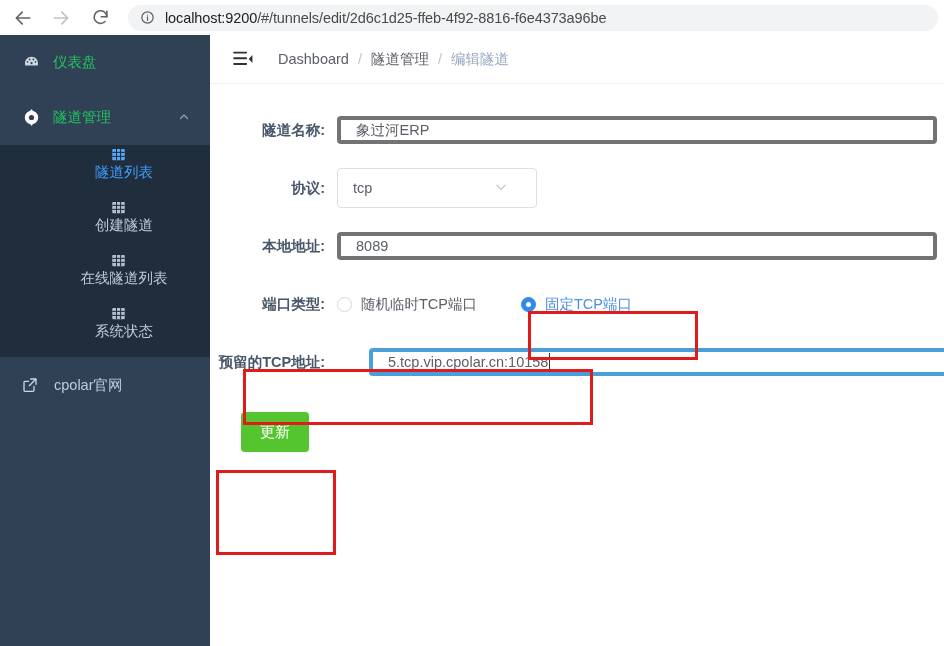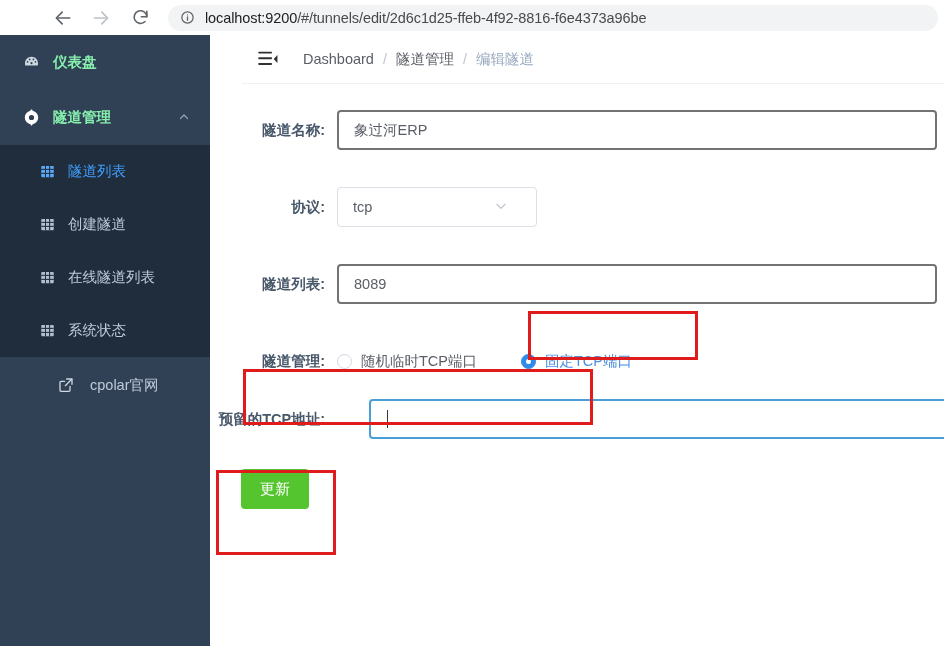--- a/index.html
+++ b/index.html
@@ -13,21 +13,20 @@
   }
 
   
   .browser-bar {
     position: absolute;
     left: 0; top: 0;
     width: 944px; height: 35px;
     background: #ffffff;
     display: flex;
     align-items: center;
-    padding-left: 40px;
   }
   .nav-btn {
     width: 30px; height: 30px;
     display: flex; align-items: center; justify-content: center;
     flex: 0 0 auto;
   }
   .nav-btn svg { display: block; }
   .nav-back  { margin-left: 8px; }
   .nav-fwd   { margin-left: 8px; }
   .nav-reload{ margin-left: 9px; }
@@ -85,107 +84,106 @@
     flex: 0 0 auto;
     display: flex; align-items: center; justify-content: center;
     margin-right: 11px;
   }
   .menu-item .mi-label { white-space: nowrap; }
   .menu-item .mi-arrow {
     position: absolute;
     right: 20px; top: 50%;
     transform: translateY(-50%);
   }
-  .menu-item.top { color: #86efac; font-weight: bold; }
+  .menu-item.top { color: #22c55e; }
 
   .submenu { background: #1f2d3d; }
   .submenu .sub-item {
     height: 53px;
     display: flex;
     align-items: center;
     padding-left: 38px;
     color: #bfcbd9;
     font-size: 14.5px;
     cursor: pointer;
+    flex-direction: column;
   }
   .submenu .sub-item.active { color: #409eff; }
   .submenu .sub-item .si-icon {
     width: 18px; height: 18px;
     flex: 0 0 auto;
     display: flex; align-items: center; justify-content: center;
     margin-right: 12px;
   }
   .ext-item {
     height: 56px;
     display: flex;
     align-items: center;
     padding-left: 20px;
     color: #bfcbd9;
     font-size: 14.5px;
     cursor: pointer;
-    margin-left: 36px;
   }
   .ext-item .ei-icon {
     width: 20px; height: 20px;
     flex: 0 0 auto;
     display: flex; align-items: center; justify-content: center;
     margin-right: 14px;
   }
 
   
   .main {
     position: absolute;
     left: 210px; top: 0;
     width: 734px; height: 611px;
     background: #ffffff;
   }
 
   .navbar {
     height: 49px;
     display: flex;
     align-items: center;
-    padding-left: 15px;
+    padding-left: 22px;
     border-bottom: 1px solid #f0f0f0;
-    margin-left: 32px;
   }
   .hamburger { width: 22px; height: 22px; display:flex; align-items:center; justify-content:center; cursor: pointer; flex:0 0 auto; }
   .breadcrumb {
     margin-left: 24px;
     display: flex;
     align-items: center;
     font-size: 14.5px;
   }
   .bc-item { color: #5a5e66; cursor: pointer; white-space: nowrap; }
   .bc-item.current { color: #97a8be; cursor: default; }
   .bc-sep { color: #c0c4cc; margin: 0 9px; }
 
   
   .form { position: relative; padding-top: 26px; }
 
   .form-row {
     display: flex;
     align-items: center;
     height: 40px;
-    margin-bottom: 37px;
+    margin-bottom: 18px;
   }
   .form-label {
     width: 127px;
     flex: 0 0 auto;
     text-align: right;
     padding-right: 12px;
     font-size: 14.5px;
     font-weight: bold;
     color: #48576a;
     white-space: nowrap;
   }
   .form-field { flex: 1 1 auto; }
 
   .inp {
-    height: 40px;
-    border: 2px solid #737373;
+    height: 28px;
+    border: 4px solid #737373;
     border-radius: 4px;
     display: flex;
     align-items: center;
     padding: 0 15px;
     font-size: 14.5px;
     color: #5a5e66;
     background: #fff;
     width: 600px;
   }
   .inp.focused { border-color: #4a9fd8; }
@@ -445,48 +443,49 @@
             <span>
               <svg width="14" height="14" viewBox="0 0 24 24" fill="none" stroke="#c0c4cc" stroke-width="2" stroke-linecap="round" stroke-linejoin="round">
                 <polyline points="5 9 12 16 19 9"></polyline>
               </svg>
             </span>
           </div>
         </div>
       </div>
 
       <div class="form-row">
-        <div class="form-label">隧道列表:</div>
+        <div class="form-label">本地地址:</div>
         <div class="form-field">
           <div class="inp">
             <span>8089</span>
           </div>
         </div>
       </div>
 
       <div class="form-row" style="margin-bottom:18px;">
-        <div class="form-label">隧道管理:</div>
+        <div class="form-label">端口类型:</div>
         <div class="form-field">
           <div class="radio-group">
             <label class="radio">
               <span class="dot"></span>
               <span class="rlabel">随机临时TCP端口</span>
             </label>
             <label class="radio checked" style="margin-left:22px;">
               <span class="dot"></span>
               <span class="rlabel">固定TCP端口</span>
             </label>
           </div>
         </div>
       </div>
 
       <div class="form-row" style="margin-bottom:30px;gap:32px;">
         <div class="form-label">预留的TCP地址:</div>
         <div class="form-field">
           <div class="inp focused">
+            <span>5.tcp.vip.cpolar.cn:10158</span>
             <span class="caret"></span>
           </div>
         </div>
       </div>
 
       <div class="form-row" style="padding-left:31px;">
         <button class="btn-update">更新</button>
       </div>
 
     </div>

